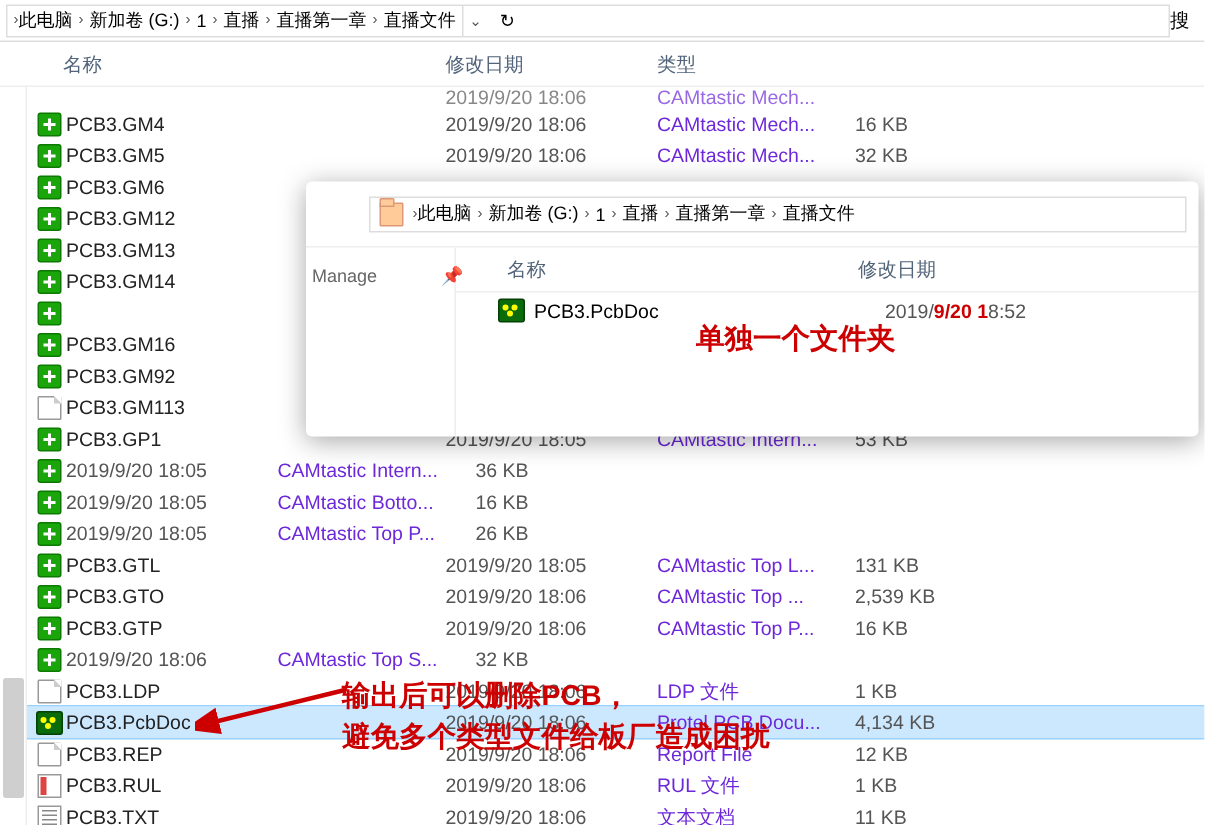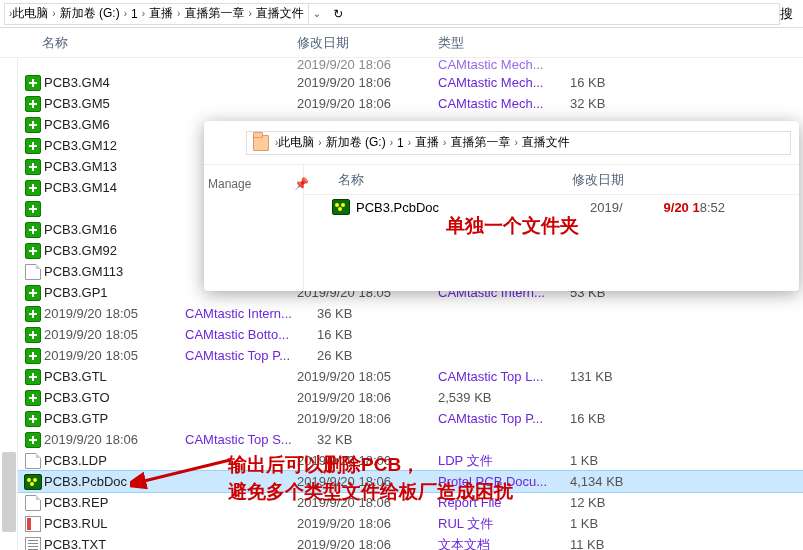--- a/index.html
+++ b/index.html
@@ -245,20 +245,21 @@
         <div class="date-cell">2019/9/20 18:05</div>
         <div class="type-cell">CAMtastic Top L...</div>
         <div class="size-cell">131 KB</div>
       </div>
       <div class="row">
         <div class="icon-cell">
           <span class="ico ico-green"></span>
         </div>
         <div class="name-cell">PCB3.GTO</div>
         <div class="date-cell">2019/9/20 18:06</div>
+        <div class="type-cell">CAMtastic Top ...</div>
         <div class="size-cell">2,539 KB</div>
       </div>
       <div class="row">
         <div class="icon-cell">
           <span class="ico ico-green"></span>
         </div>
         <div class="name-cell">PCB3.GTP</div>
         <div class="date-cell">2019/9/20 18:06</div>
         <div class="type-cell">CAMtastic Top P...</div>
         <div class="size-cell">16 KB</div>
@@ -343,25 +344,25 @@
       <span style="margin-left:-4px;">Manage</span>
     </div>
     <div class="p-main">
       <div class="p-cols">
         <div class="p-col-name">名称</div>
         <div class="p-col-date">修改日期</div>
       </div>
       <div class="p-row">
         <span class="ico ico-pcb"></span>
         <span class="" style="width:234px;">PCB3.PcbDoc</span>
-        <span style="color:#555;">2019/<span style="color:#c00; font-weight:bold;padding-left:41px;">9/20&nbsp;1</span>8:52</span>
+        <span style="color:#555;">2019/<span style="color:#c00; font-weight:bold;">9/20&nbsp;1</span>8:52</span>
       </div>
     </div>
   </div>
-  <div class="p-anno" style="left:242px; top:92px;">单独一个文件夹</div>
+  <div class="p-anno" style="left:260px; top:92px;">单独一个文件夹</div>
 </div>
 
 <div class="anno-text" style="left:228px; top:452px;">
   <div>输出后可以删除PCB，</div>
   <div>避免多个类型文件给板厂造成困扰</div>
 </div>
 
 <svg class="arrow-svg" style="left:130px; top:450px;" width="110" height="40">
   <defs>
       <marker id="ah" markerWidth="10" markerHeight="10" refX="2" refY="3" orient="auto">

